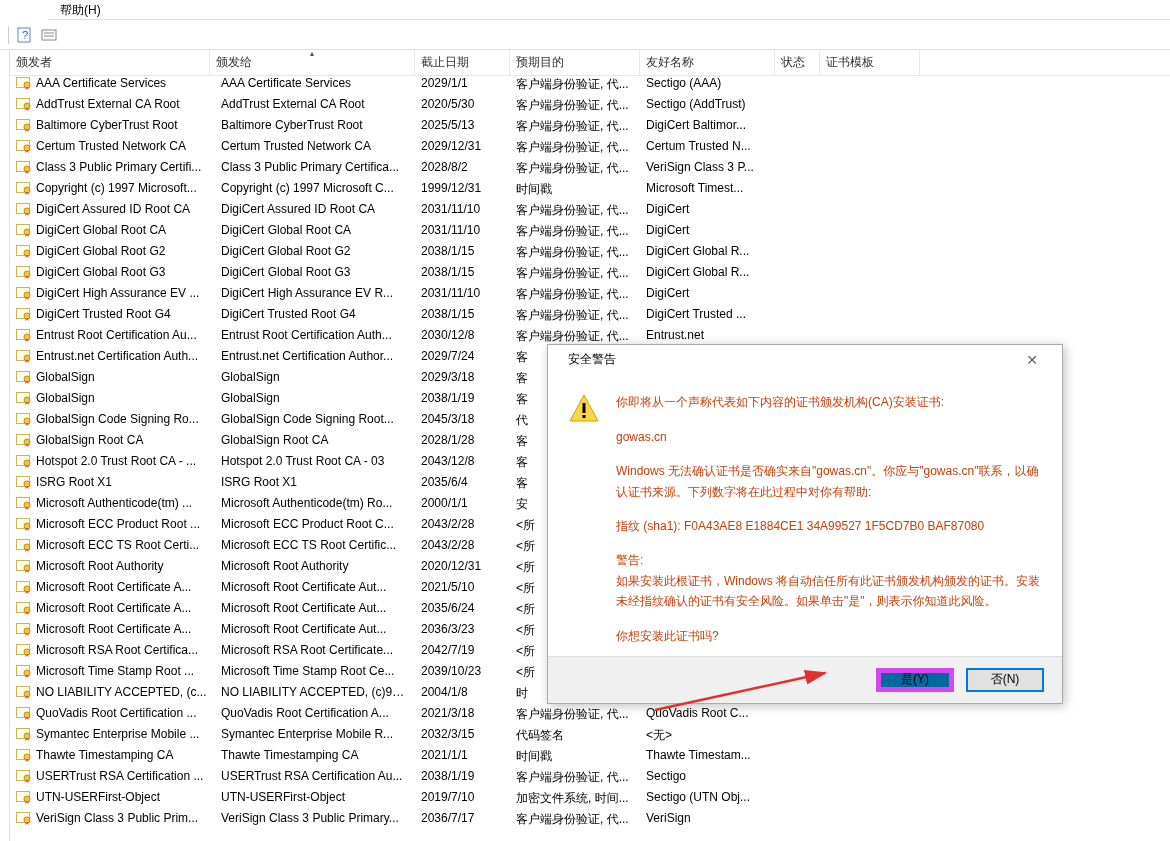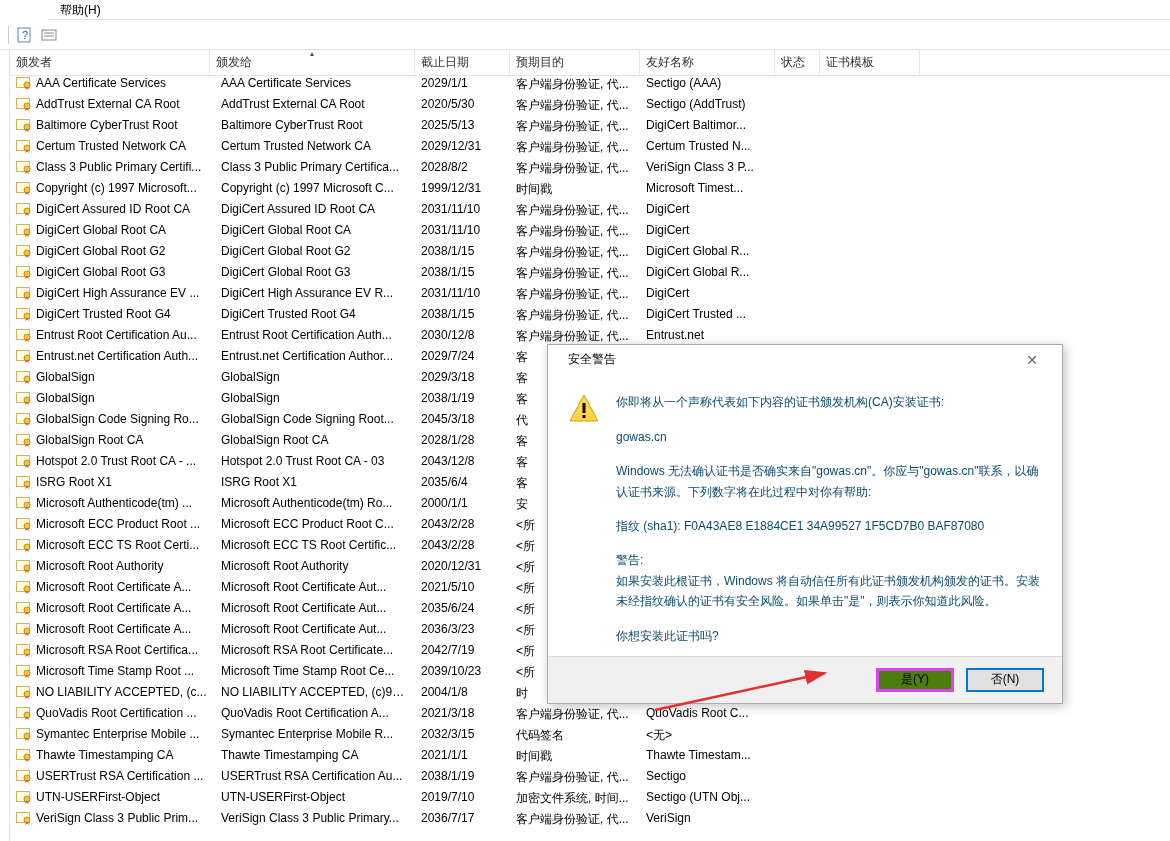--- a/index.html
+++ b/index.html
@@ -144,38 +144,38 @@
       gap: 16px;
     }
     .warn-icon {
       width: 32px;
       flex-shrink: 0;
     }
     .dlg-text {
       flex: 1;
       font-size: 12px;
       line-height: 1.7;
-      color: #0c4a6e;
+      color: #c2410c;
     }
     .dlg-text .sp { margin-top: 14px; }
     .dlg-buttons {
       height: 48px;
       background: #f0f0f0;
       border-top: 1px solid #ddd;
       display: flex;
       align-items: center;
       justify-content: flex-end;
       gap: 12px;
       padding: 0 18px;
     }
     .btn {
       min-width: 78px;
       height: 24px;
-      background: #4d7c0f;
-      border: 3px solid #d946ef;
+      background: #0369a1;
+      border: 5px solid #d946ef;
       font-size: 12px;
       display: inline-flex;
       align-items: center;
       justify-content: center;
       cursor: default;
     }
     .btn.default {
       border: 2px solid #0078d7;
       background: #e1e1e1;
     }

